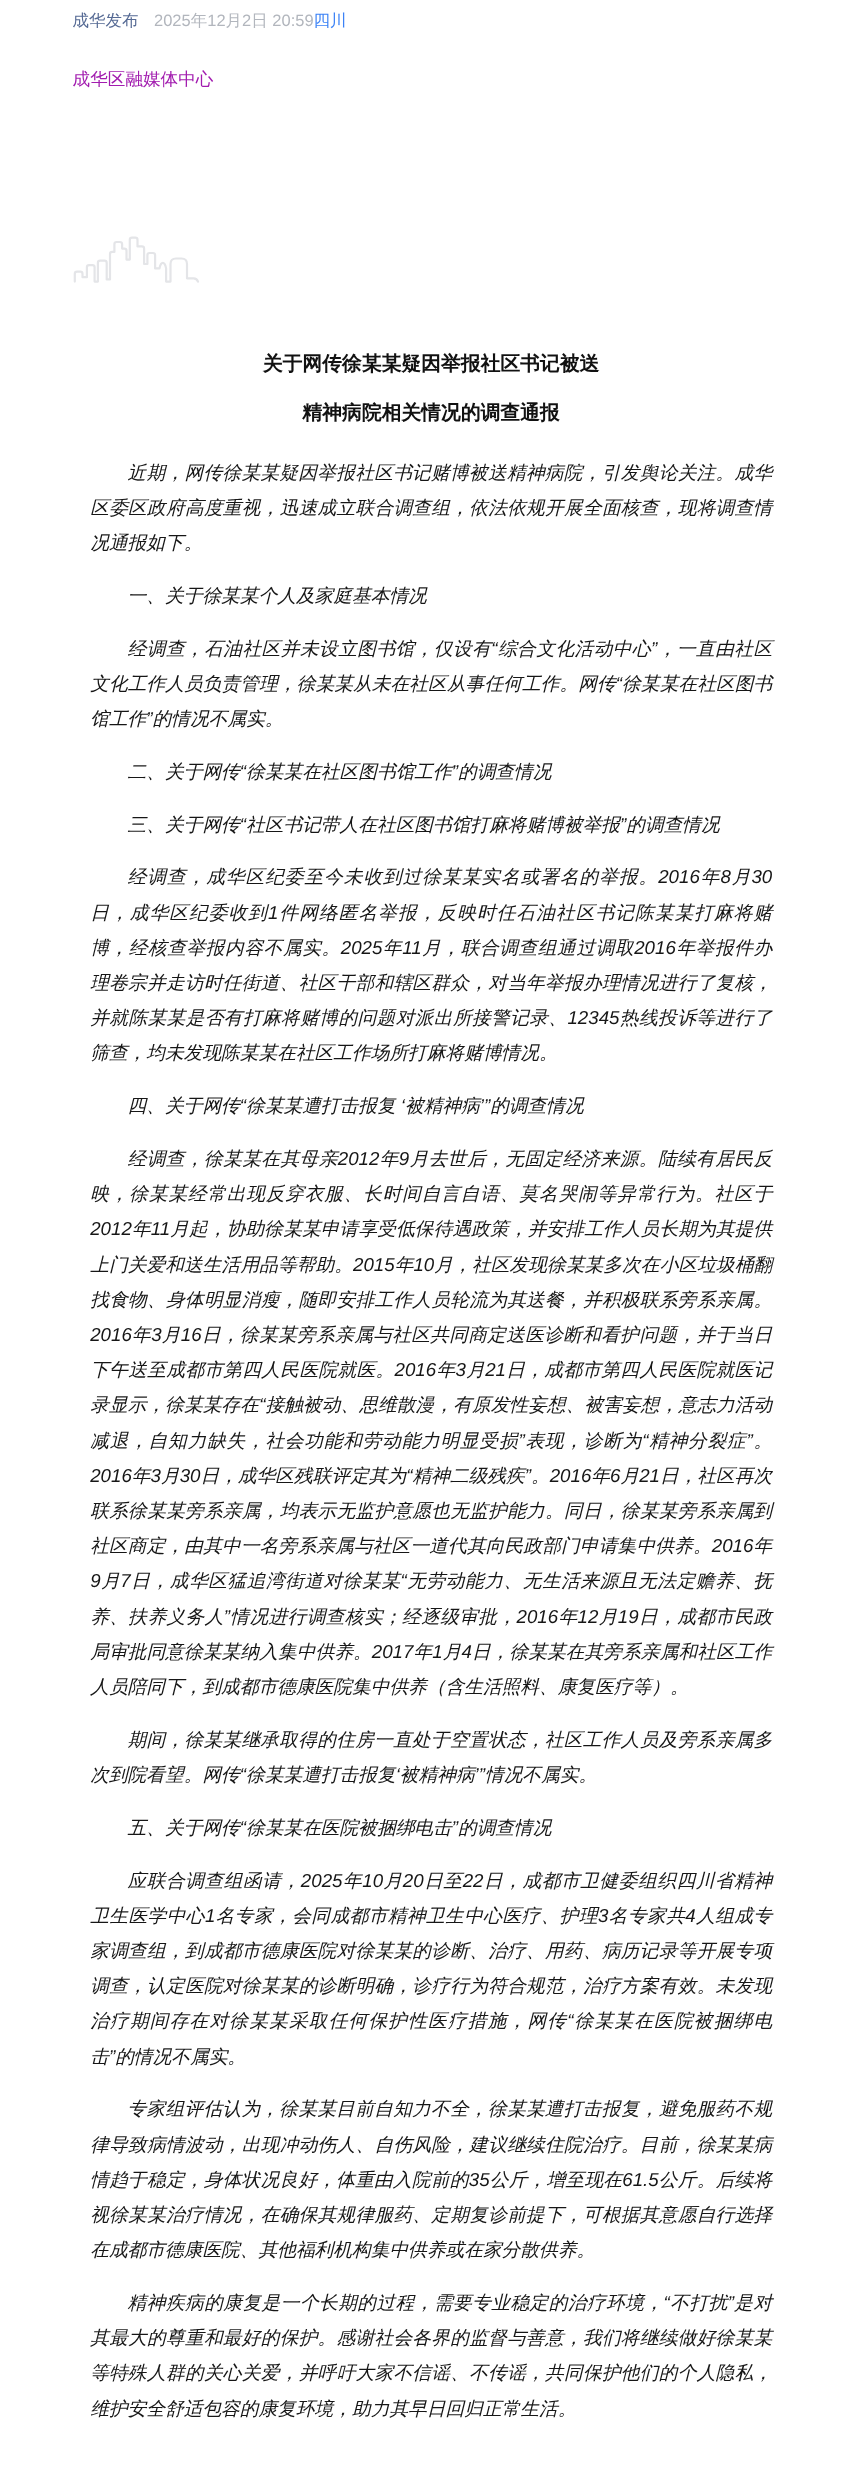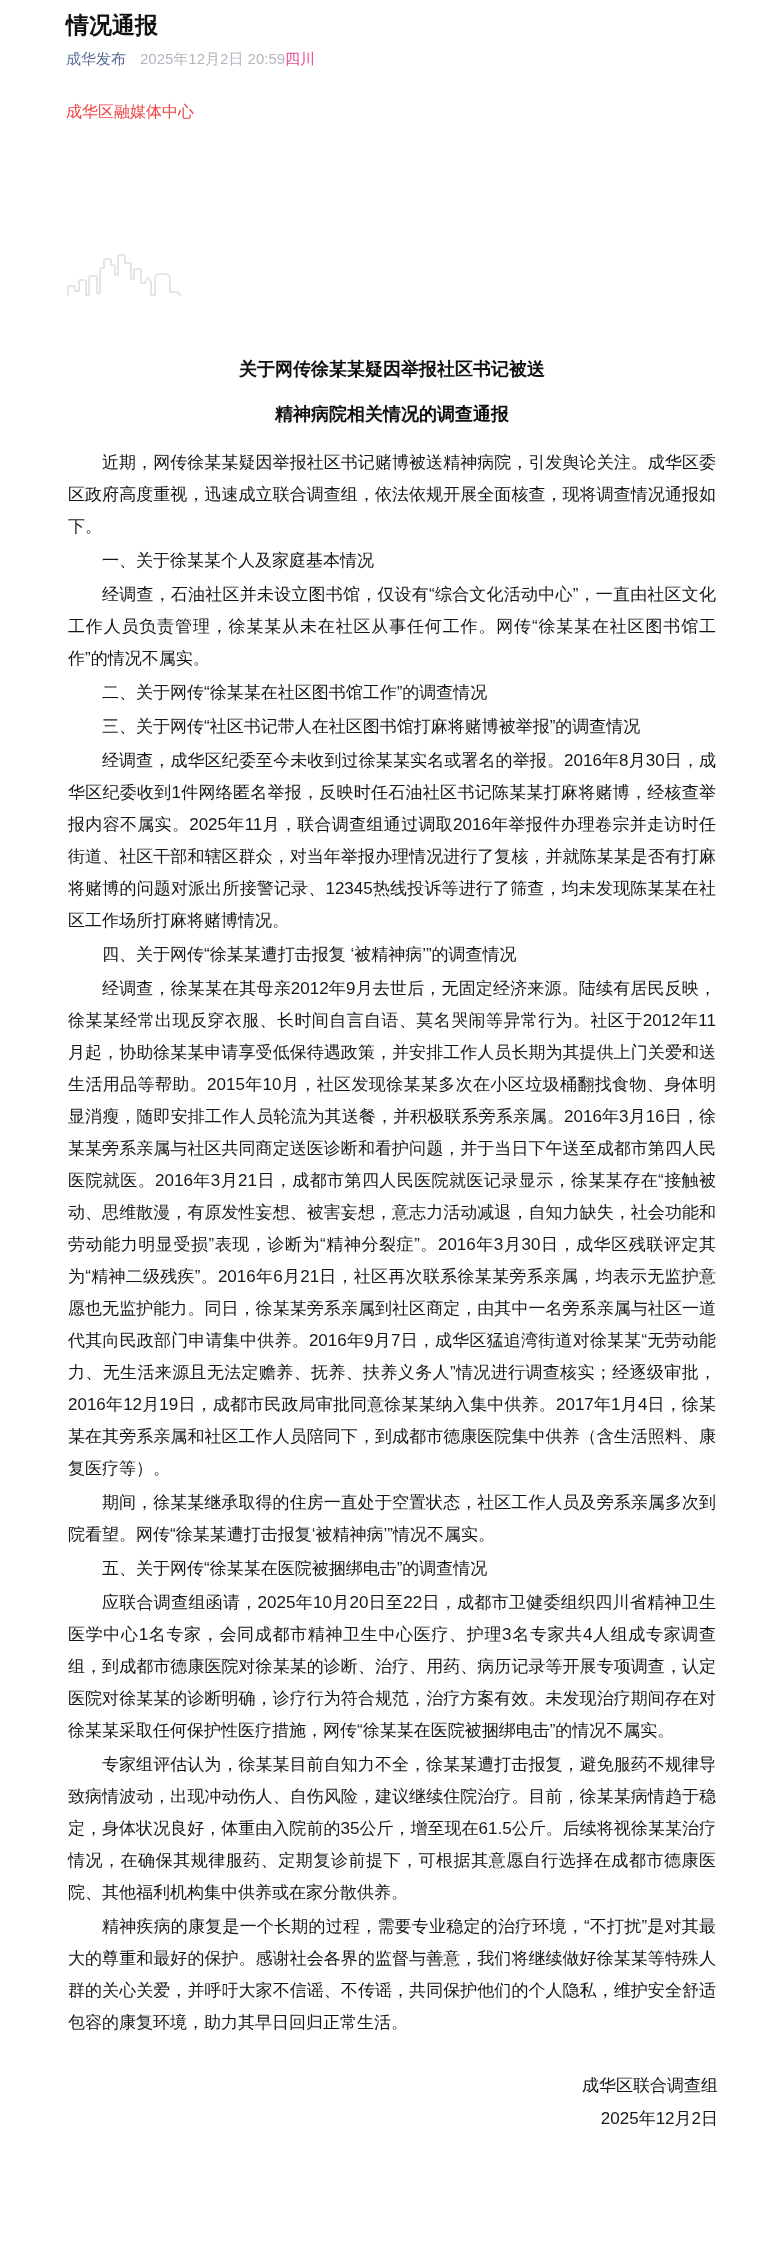--- a/index.html
+++ b/index.html
@@ -37,27 +37,27 @@
   }
   .account-link {
     color: #576b95;
     margin-right: 14px;
     cursor: pointer;
   }
   .timestamp {
     color: #b2b6bd;
   }
   .location {
-    color: #ec4899;
+    color: #3b82f6;
     text-align: right;
   }
   .source-link {
     font-size: 16px;
     line-height: 22px;
-    color: #ef4444;
+    color: #a21caf;
     cursor: pointer;
   }
   .hero {
     position: relative;
     height: 224px;
   }
   .skyline {
     position: absolute;
     left: 66px;
     top: 126px;
@@ -71,38 +71,38 @@
     margin: 0 59px 10px 66px;
   }
   .article-body {
     margin: 0 59px 0 66px;
     font-size: 17px;
     line-height: 32px;
     text-align: justify;
     color: #161616;
   }
   .article-body .para {
-    margin: 2px;
+    margin: 16px;
     text-indent: 2em;
+    font-style: italic;
   }
   .signature-block {
     margin: 30px 59px 0 66px;
     text-align: right;
     font-size: 17px;
     line-height: 33px;
     color: #161616;
   }
 </style>
 </head>
 <body>
 
 <div class="page">
 
   <div class="header">
-    <h1 class="page-title">情况通报</h1>
     <div class="byline">
       <span class="account-link">成华发布</span><span class="timestamp">2025年12月2日 20:59</span><span class="location">四川</span>
     </div>
     <div class="source-link">成华区融媒体中心</div>
   </div>
 
   <div class="hero">
     <svg class="skyline" width="120" height="48" viewBox="0 0 120 48" fill="none">
       <path d="M2,46 V39 Q2,37 4,37 H7 Q9,37 9,39 V42 H13 V33 Q13,31 15,31 H18 Q20,31 20,33 V46
                H23 V29 Q23,27 25,27 H29 Q31,27 31,29 V44

